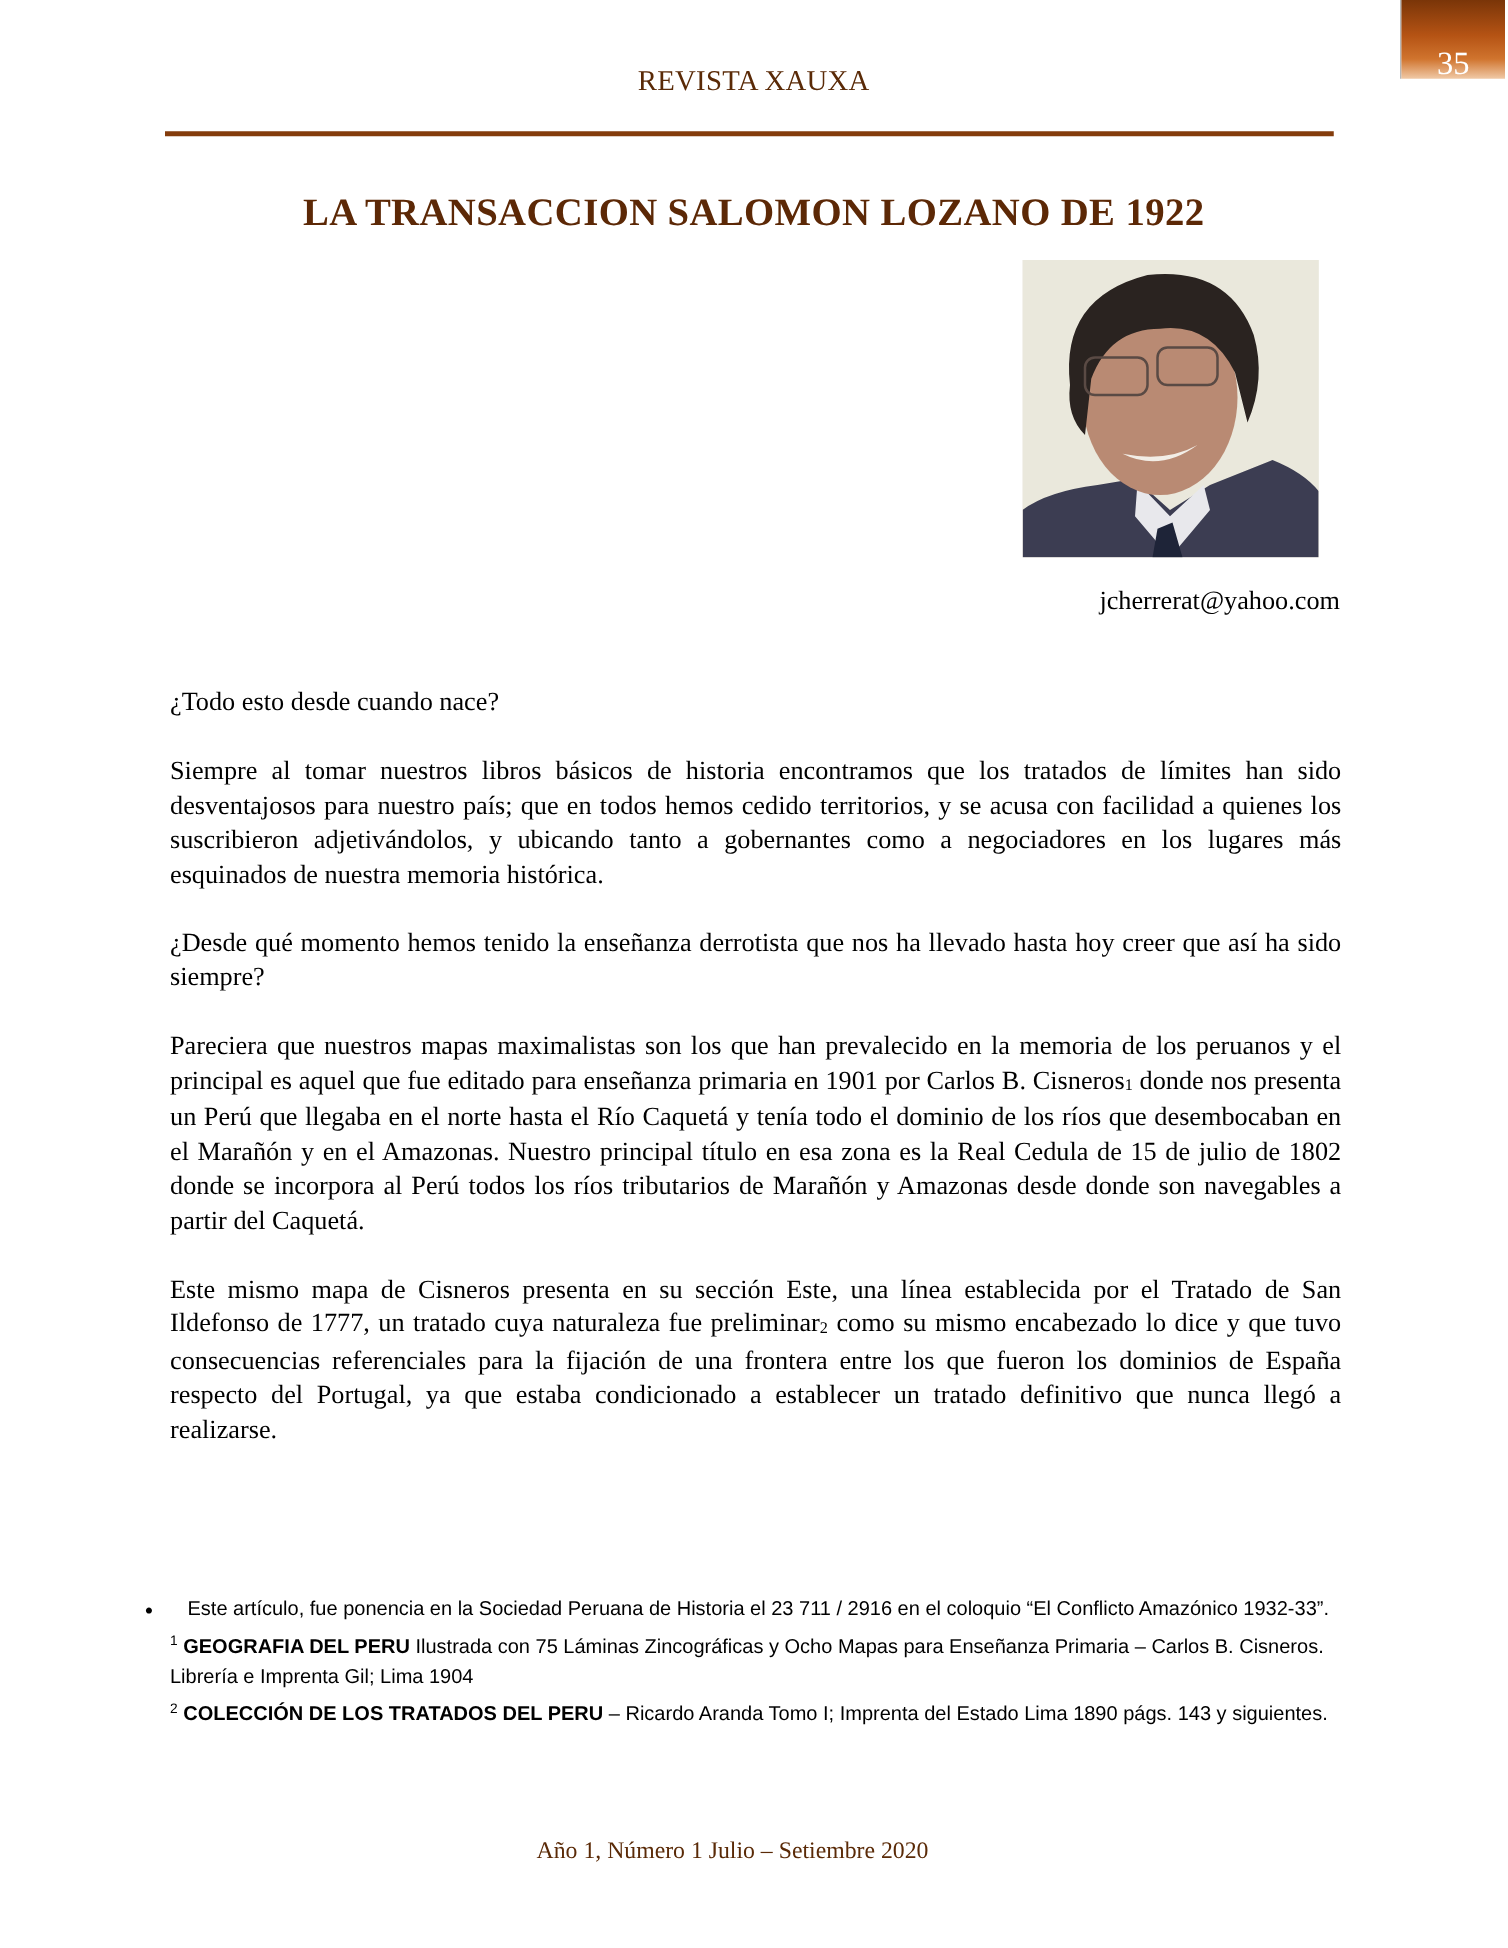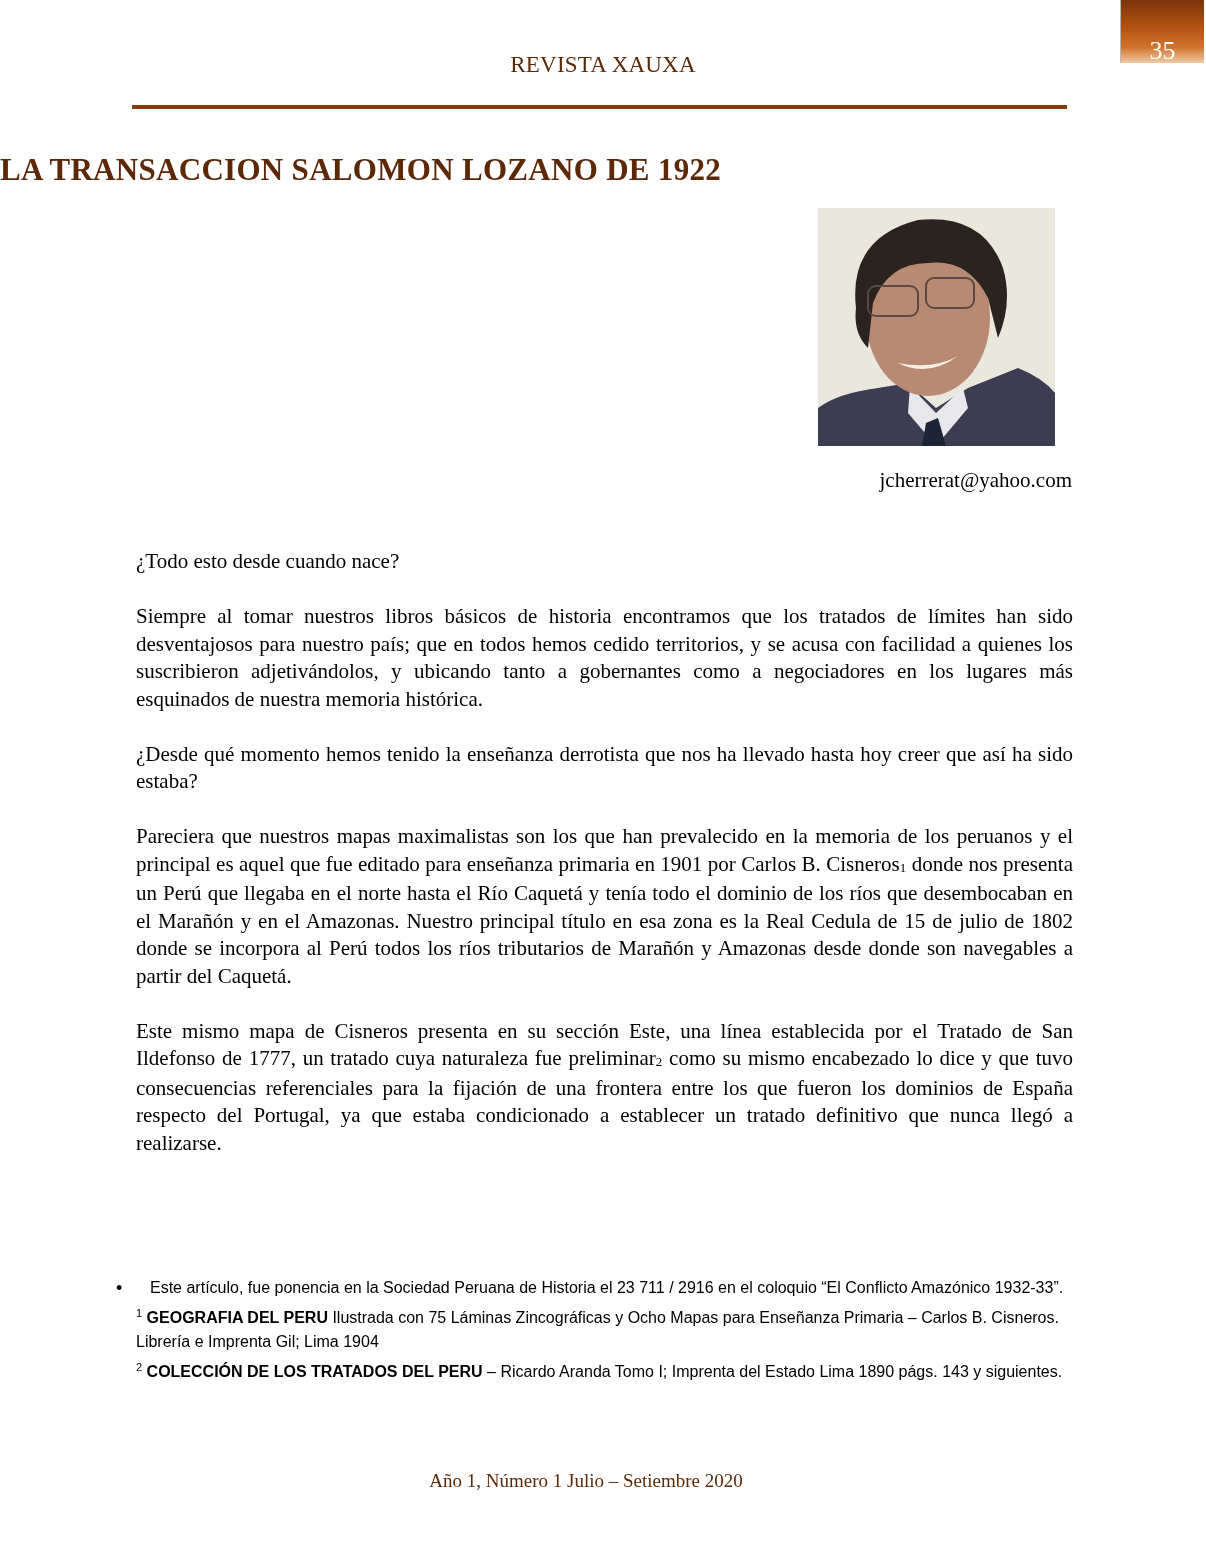--- a/index.html
+++ b/index.html
@@ -3,21 +3,21 @@
   <meta charset="utf-8">
   <style>
     html, body { margin: 0; padding: 0; background: #ffffff; }
     body { width: 1206px; height: 1558px; position: relative; overflow: hidden; font-family: "Liberation Serif", serif; color: #000; }
     .page-tab { position: absolute; left: 1120px; top: 0; width: 83px; height: 63px;
       background: linear-gradient(to bottom, #7a3508 0%, #b55314 45%, #d0742e 75%, #f0c9a6 100%);
       border-left: 1px solid #b8b8b8; }
     .page-num { position: absolute; left: 0; right: 0; top: 15px; text-align: center; color: #fff; font-size: 26px; font-family: "Liberation Serif", serif; margin-top: 21px; }
     .running-head { position: absolute; left: 0; width: 1206px; top: 52px; text-align: center; color: #5a2a07; font-size: 23px; letter-spacing: 0.2px; }
     .head-rule { position: absolute; left: 132px; top: 105px; width: 935px; height: 4px; background: #843c0c; }
-    .title { position: absolute; left: 0; width: 1206px; top: 152px; text-align: left; color: #5c2806; font-size: 31px; font-weight: bold; letter-spacing: 0.3px; }
+    .title { position: absolute; left: 0; width: 1206px; top: 152px; text-align: center; color: #5c2806; font-size: 31px; font-weight: bold; letter-spacing: 0.3px; }
     .photo { position: absolute; left: 818px; top: 208px; width: 237px; height: 238px; overflow: hidden; background: #eceadf; }
     .byline { position: absolute; right: 134px; top: 466px; text-align: right; font-size: 21px; line-height: 28px; }
     .body-text { position: absolute; left: 136px; width: 937px; font-size: 21px; line-height: 27.5px; text-align: justify; }
     .body-text p { margin: 0 0 27.5px 0; }
     sub.fnref { font-size: 13px; vertical-align: baseline; position: relative; top: 1px; }
     .footnotes { position: absolute; left: 136px; top: 1276px; width: 940px; font-family: "Liberation Sans", sans-serif; font-size: 16px; line-height: 24.5px; }
     .fn-bullet-row { position: relative; padding-left: 14px; }
     .fn-bullet { position: absolute; left: -20px; top: 0; font-size: 18px; }
     .fn-item sup { font-size: 11px; }
     .footer { position: absolute; left: 0; width: 1172px; top: 1470px; text-align: center; color: #5a2a07; font-size: 19px; }
@@ -48,21 +48,21 @@
   </svg>
 </div>
 
 <div class="byline">
   <div>jcherrerat@yahoo.com</div>
 </div>
 
 <div class="body-text" style="top:548px;">
   <p>¿Todo esto desde cuando nace?</p>
   <p>Siempre al tomar nuestros libros básicos de historia encontramos que los tratados de límites han sido desventajosos para nuestro país; que en todos hemos cedido territorios, y se acusa con facilidad a quienes los suscribieron adjetivándolos, y ubicando tanto a gobernantes como a negociadores en los lugares más esquinados de nuestra memoria histórica.</p>
-  <p>¿Desde qué momento hemos tenido la enseñanza derrotista que nos ha llevado hasta hoy creer que así ha sido estaba?</p>
+  <p>¿Desde qué momento hemos tenido la enseñanza derrotista que nos ha llevado hasta hoy creer que así ha sido siempre?</p>
   <p><span>Pareciera que nuestros mapas maximalistas son los que han prevalecido en la memoria de los peruanos y el principal es aquel que fue editado para enseñanza primaria en 1901 por Carlos B. Cisneros</span><sub class="fnref">1</sub><span> donde nos presenta un Perú que llegaba en el norte hasta el Río Caquetá y tenía todo el dominio de los ríos que desembocaban en el Marañón y en el Amazonas. Nuestro principal título en esa zona es la Real Cedula de 15 de julio de 1802 donde se incorpora al Perú todos los ríos tributarios de Marañón y Amazonas desde donde son navegables a partir del Caquetá.</span></p>
   <p><span>Este mismo mapa de Cisneros presenta en su sección Este, una línea establecida por el Tratado de San Ildefonso de 1777, un tratado cuya naturaleza fue preliminar</span><sub class="fnref">2</sub><span> como su mismo encabezado lo dice y que tuvo consecuencias referenciales para la fijación de una frontera entre los que fueron los dominios de España respecto del Portugal, ya que estaba condicionado a establecer un tratado definitivo que nunca llegó a realizarse.</span></p>
 </div>
 
 <div class="footnotes">
   <div class="fn-bullet-row">
     <span class="fn-bullet">•</span>
     <span>Este artículo, fue ponencia en la Sociedad Peruana de Historia el 23 711 / 2916 en el coloquio “El Conflicto Amazónico 1932-33”.</span>
   </div>
   <div class="fn-item">

